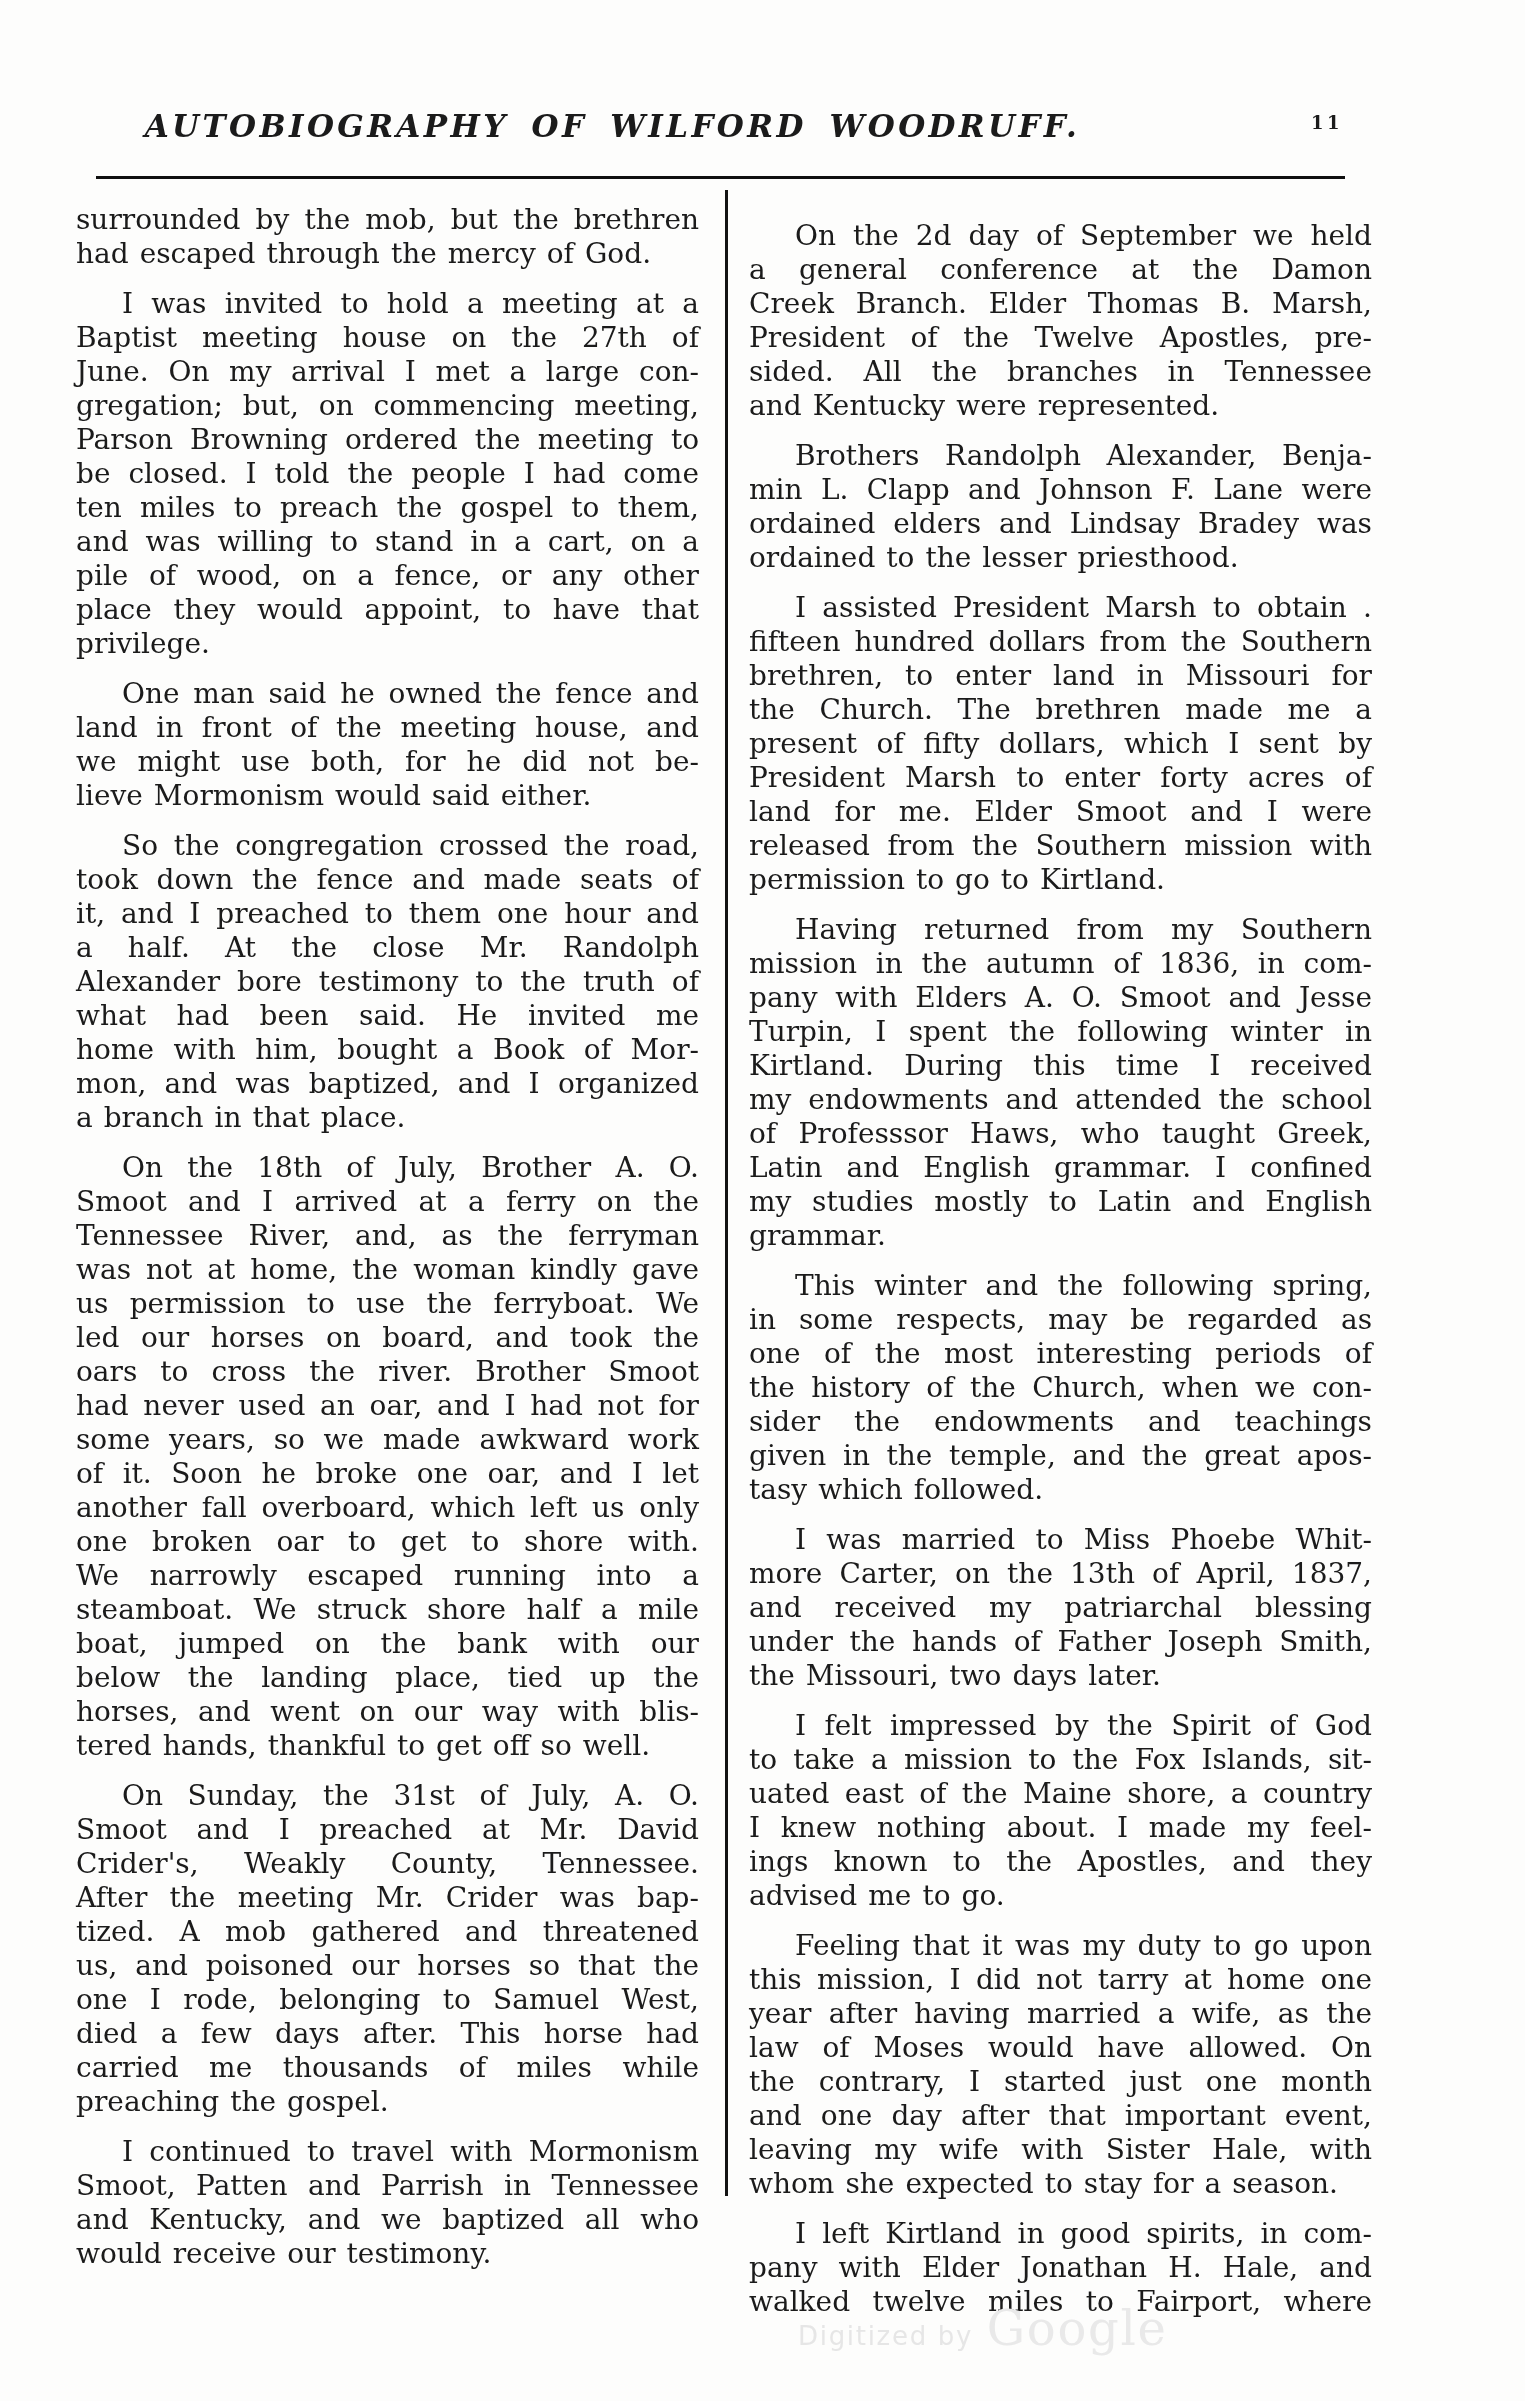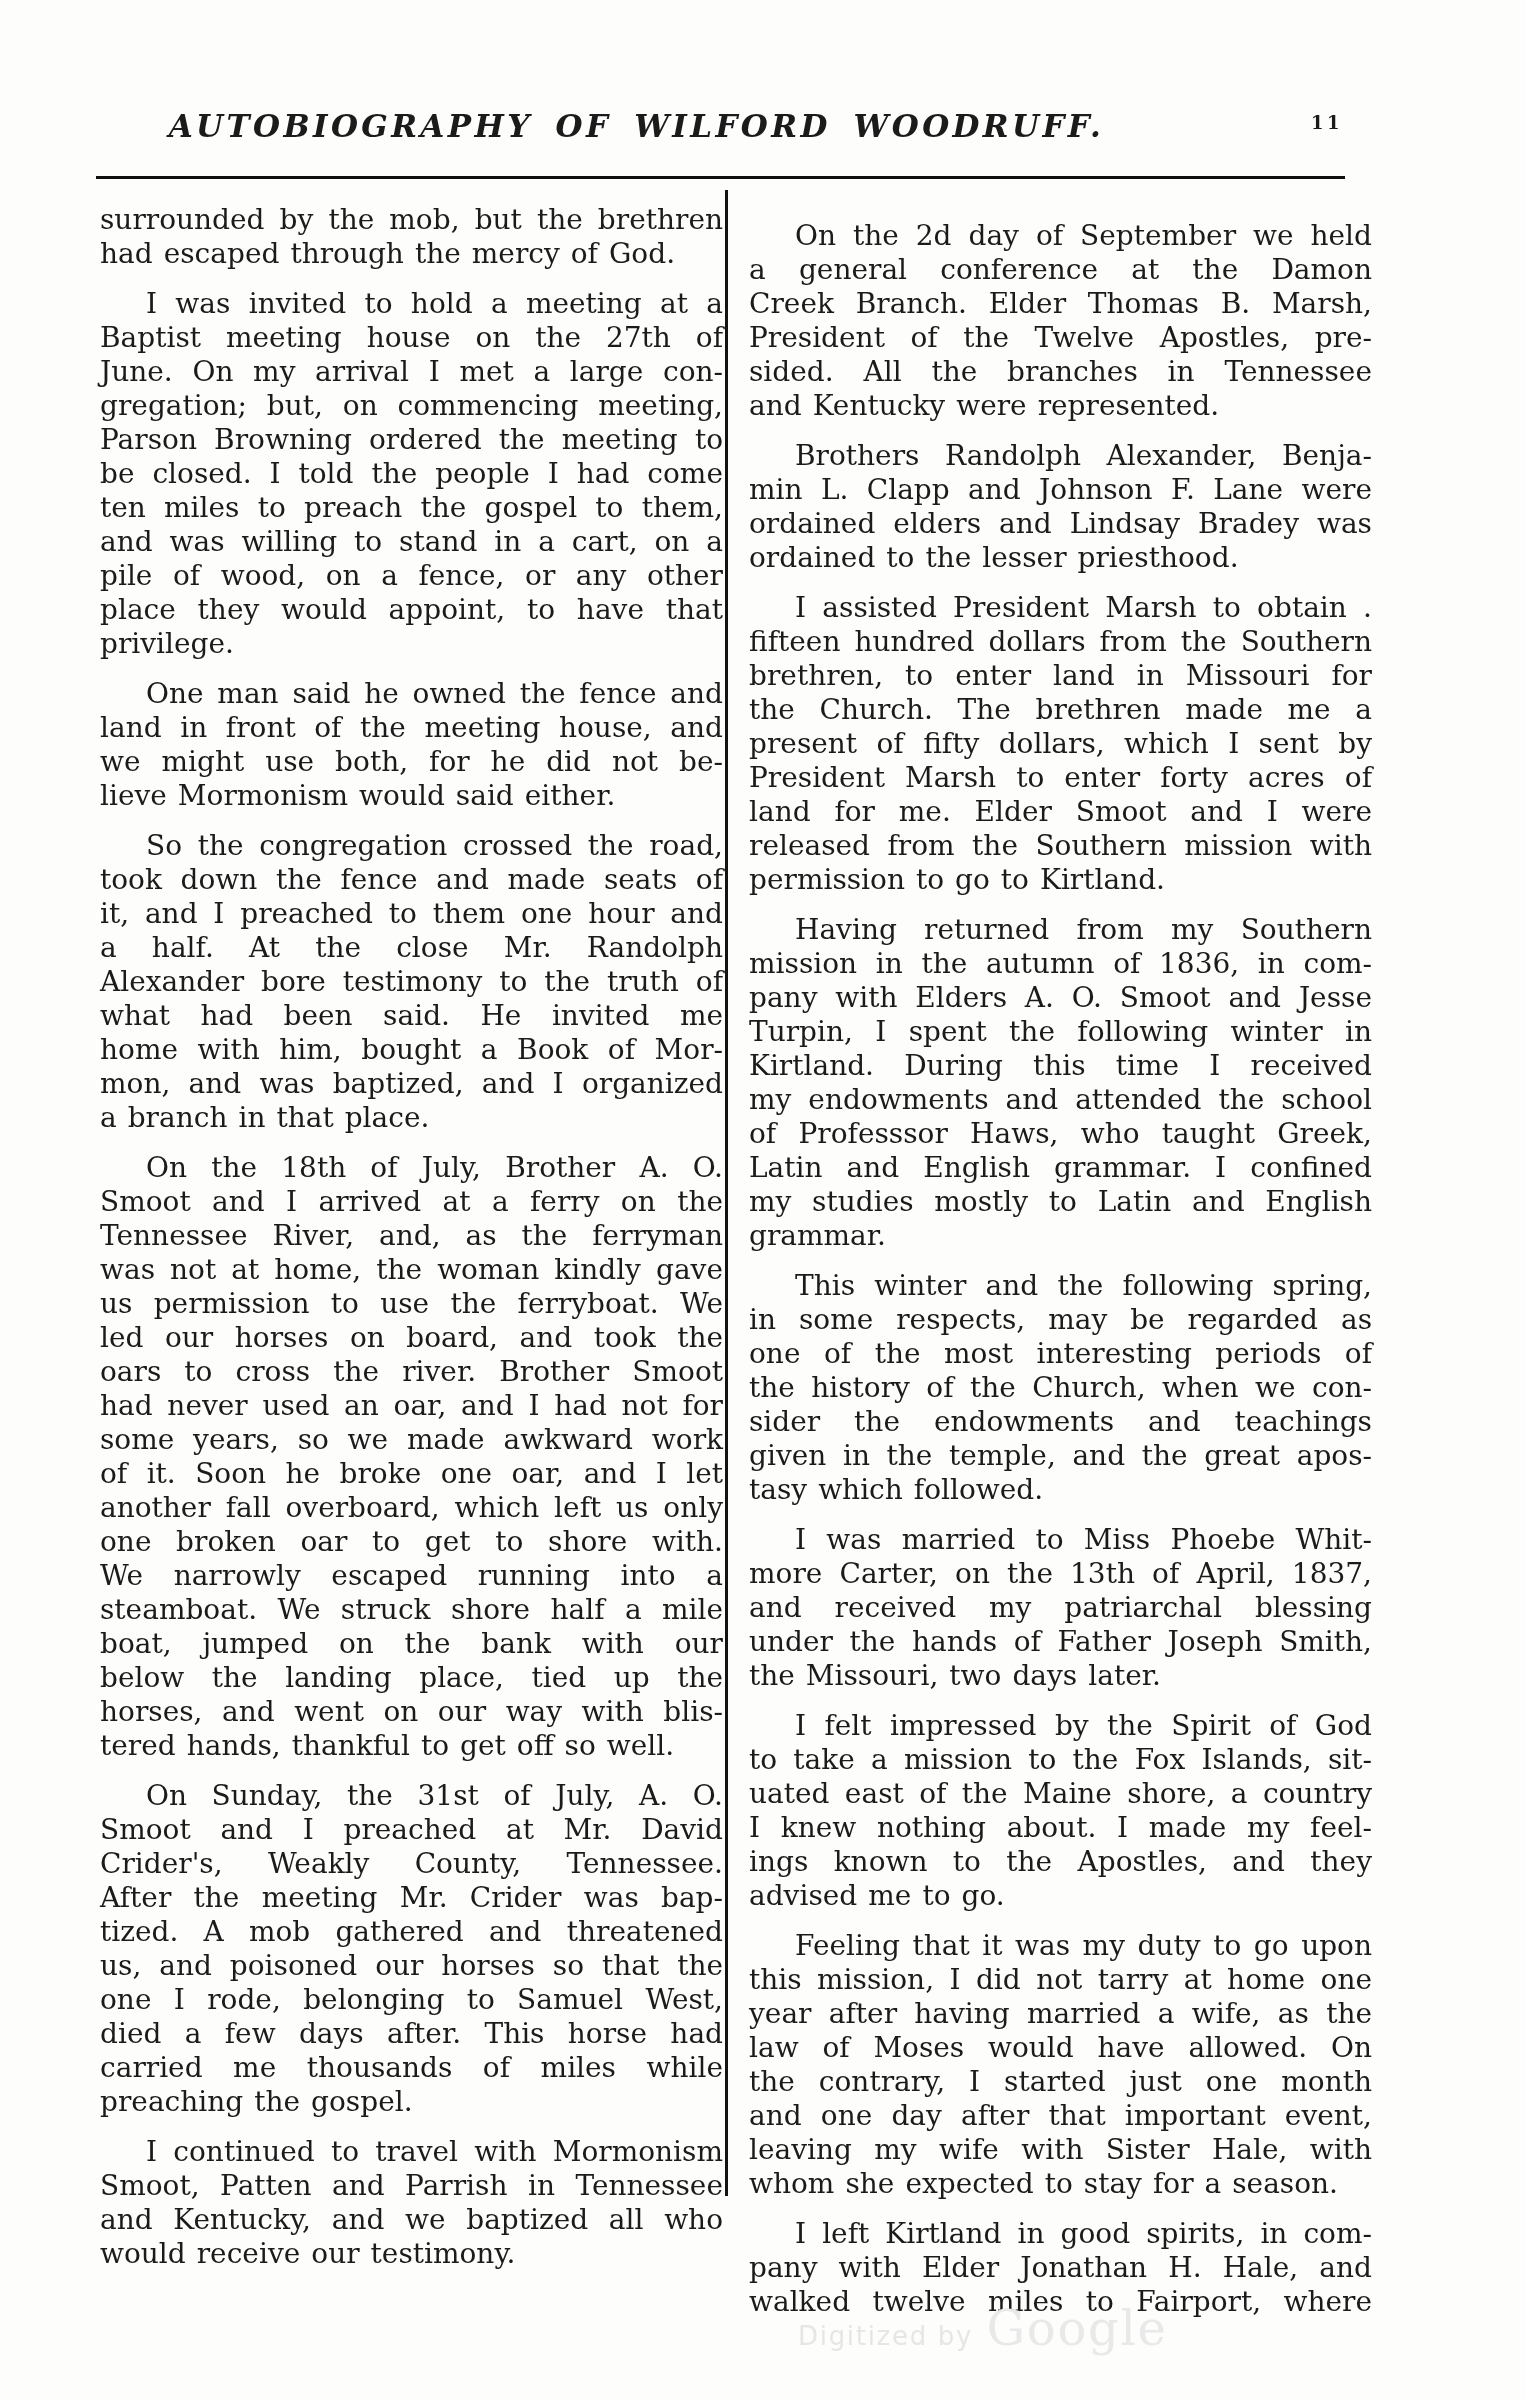--- a/index.html
+++ b/index.html
@@ -14,21 +14,20 @@
   .running-title {
     position: absolute;
     left: 0; top: 108px; width: 1225px;
     text-align: center;
     font-style: italic;
     font-weight: 700;
     font-size: 31px;
     letter-spacing: 3.4px;
     word-spacing: 8.6px;
     white-space: nowrap;
-    margin-left: 24px;
   }
   .page-number {
     position: absolute;
     left: 1311px; top: 112px;
     font-weight: 700;
     font-size: 18px;
     letter-spacing: 3.4px;
   }
   .header-rule {
     position: absolute;
@@ -43,21 +42,21 @@
     background: #131313;
   }
   .column {
     position: absolute;
     top: 203px;
     width: 623px;
     font-size: 28px;
     line-height: 34px;
     word-spacing: 2.1px;
   }
-  #col-left  { left: 100px; }
+  #col-left  { left: 76px; }
   #col-right { left: 749px; }
   .line {
     text-align: justify;
     text-align-last: justify;
     white-space: nowrap; 
   }
   .line.indent   { text-indent: 46px; margin-top: 16px; }
   .line.para-end { text-align-last: left; }
   .watermark {
     position: absolute;

